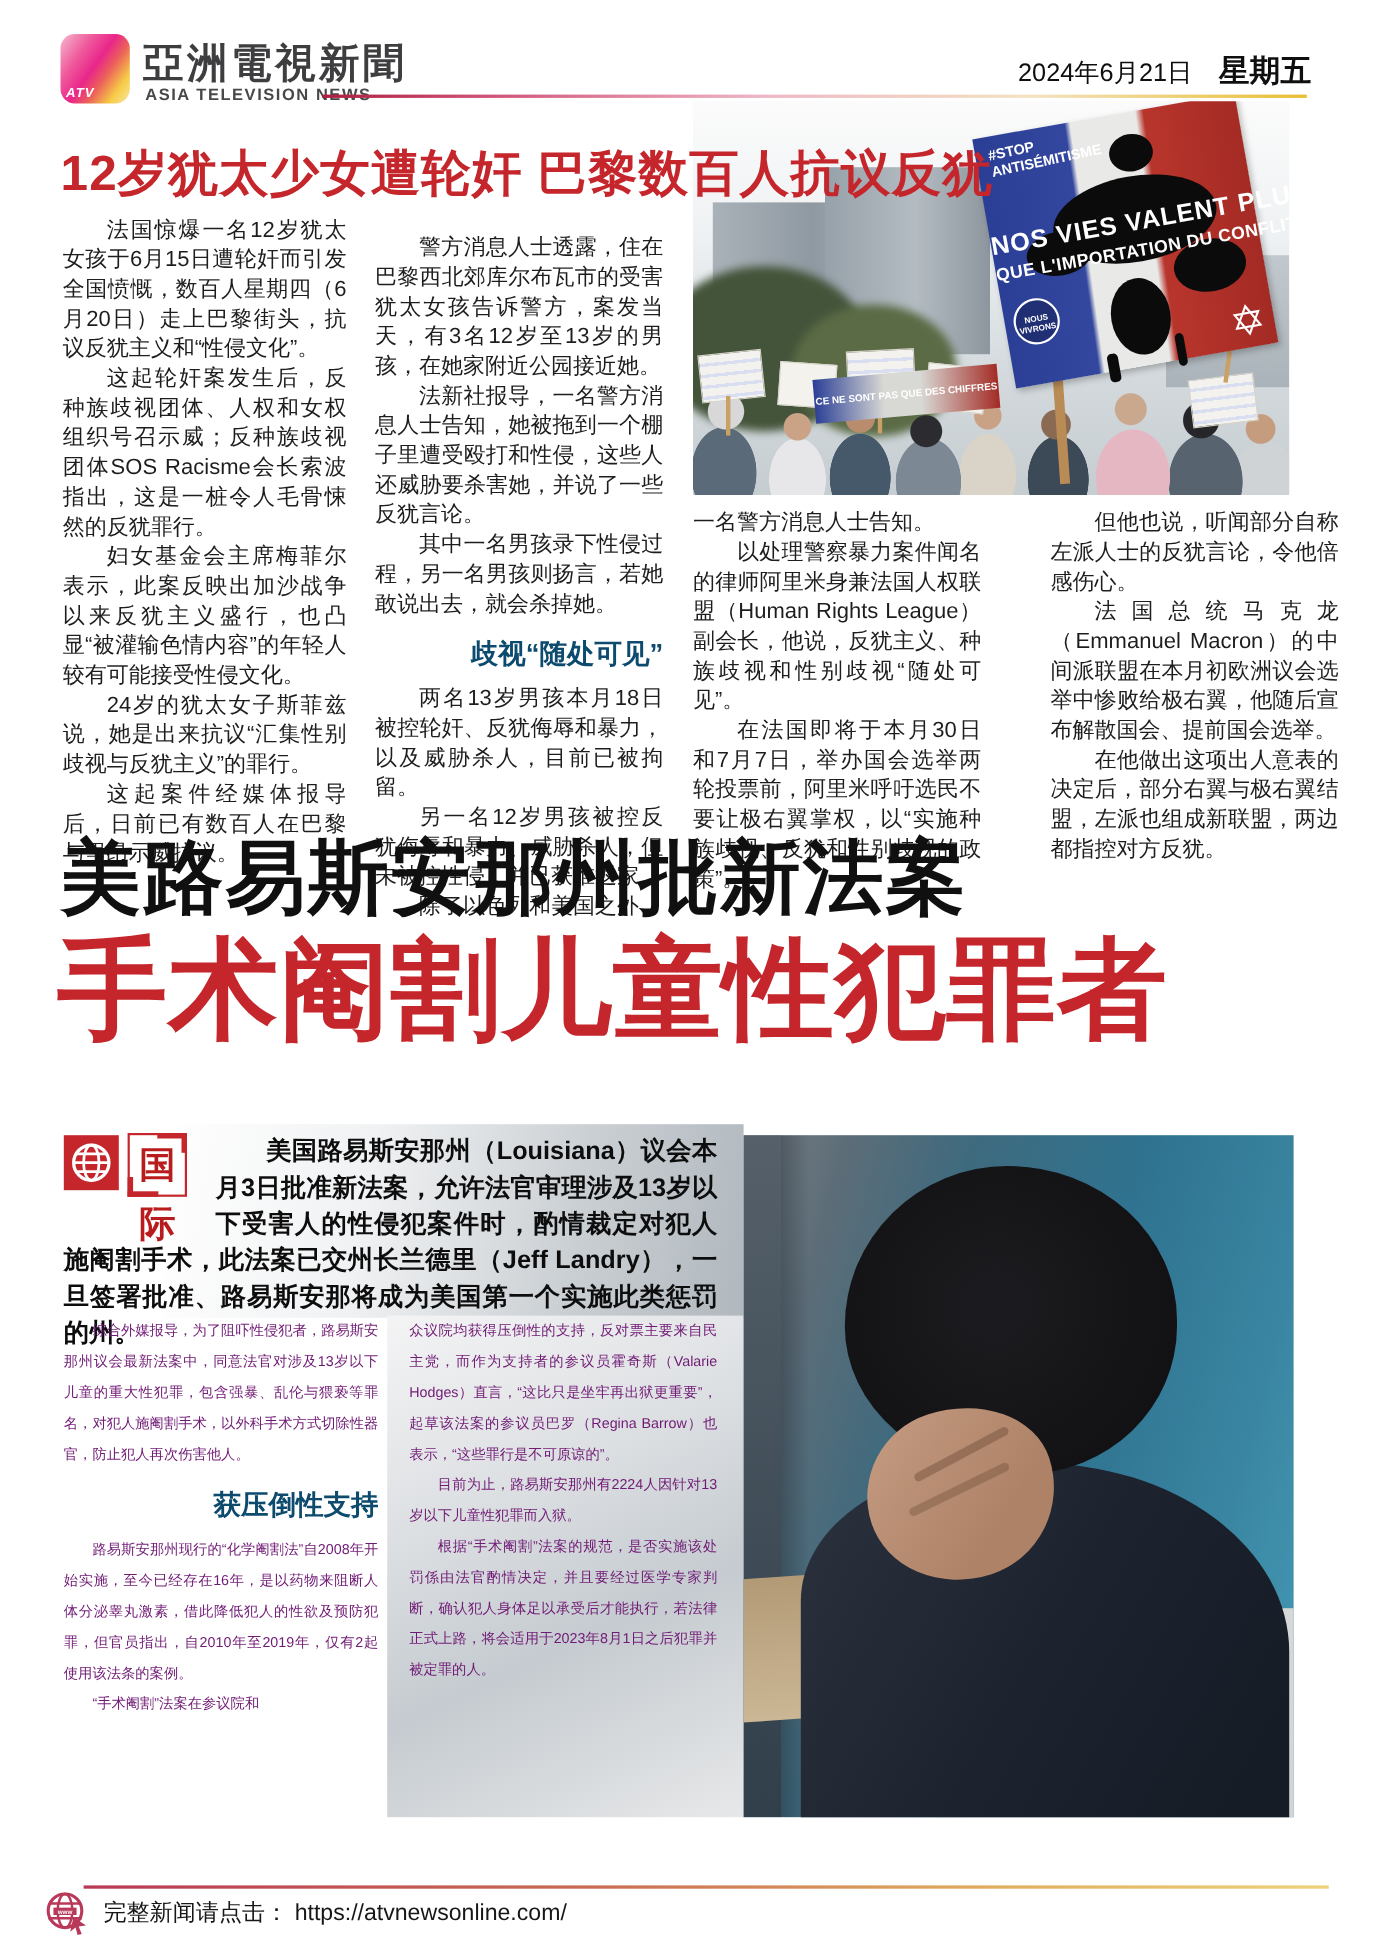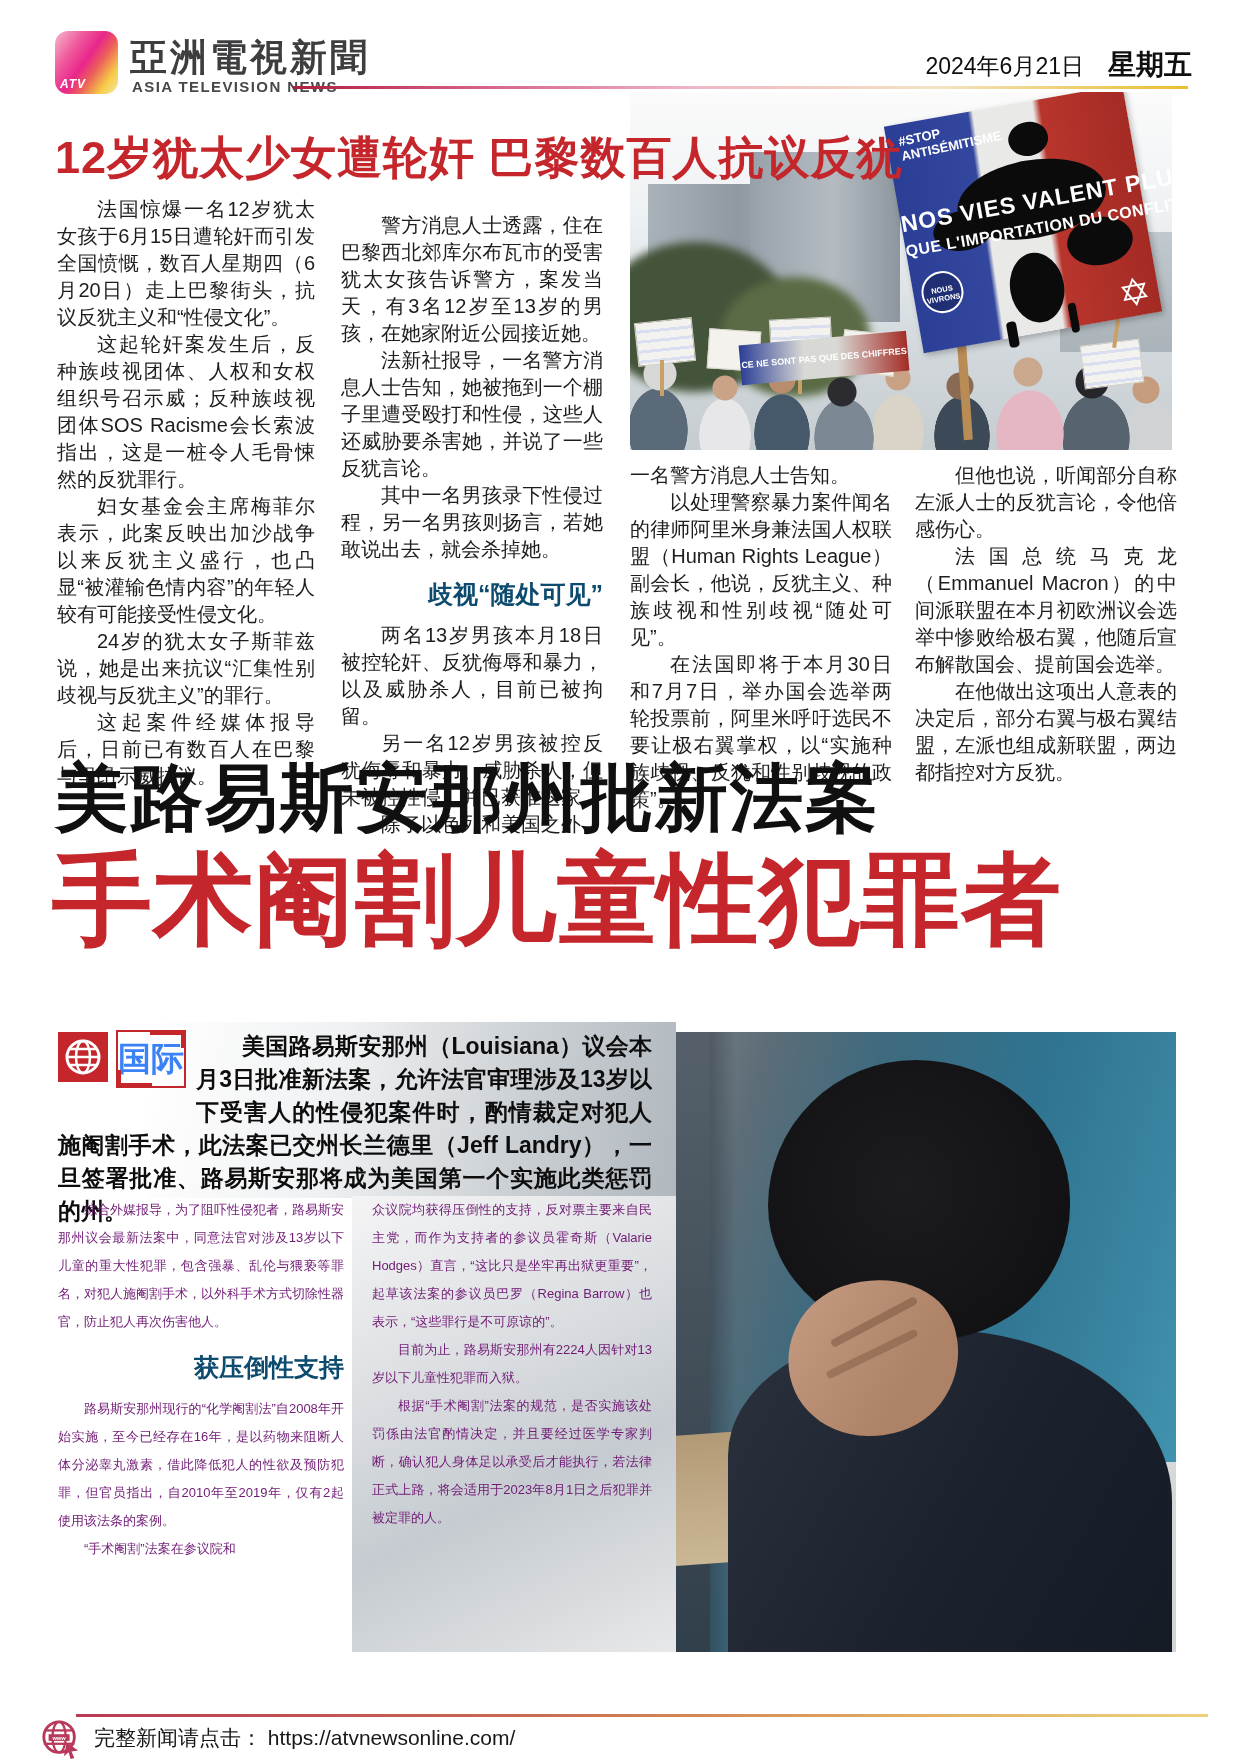--- a/index.html
+++ b/index.html
@@ -19,21 +19,21 @@
         background:linear-gradient(90deg,#ad1f3f,#d2577c 18%,#eeb7c6 45%,#f3e3c2 72%,#e9be2e 100%);}
 
   
   .h1red{left:55px;top:128px;font-size:45px;font-weight:900;color:#c4262b;letter-spacing:1px;z-index:6;white-space:nowrap;}
   .bodycol p{margin:0;text-indent:2em;text-align:justify;font-size:20px;line-height:27px;color:#1d1d1d;}
   .bodycol p.noindent{text-indent:0;}
   .subhead{text-align:right;font-size:25px;font-weight:bold;color:#0c4a6e;margin:15px 0 11px;text-indent:0;}
   .c1{left:57px;top:196px;width:258px;}
   .c2{left:341px;top:196px;width:262px;margin-top:16px;}
   .c3{left:630px;top:462px;width:262px;}
-  .c4{left:915px;top:462px;width:262px;}
+  .c4{left:955px;top:462px;width:262px;}
 
   
   .photo1{left:630px;top:92px;width:542px;height:358px;overflow:hidden;z-index:1;
         background:linear-gradient(180deg,#fbfbfb 0%,#eef1f3 35%,#d3d9dd 70%,#c6cdd1 100%);}
   .bld1{left:18px;top:92px;width:150px;height:150px;background:linear-gradient(90deg,#aab2b9,#8f99a1 60%,#a3abb2);}
   .bld2{left:120px;top:60px;width:150px;height:170px;background:linear-gradient(90deg,#97a1a9,#b4bcc2 55%,#8d969e);}
   .bld3{left:430px;top:140px;width:112px;height:120px;background:linear-gradient(180deg,#c2c9ce,#aab3b9);}
   .tree1{left:-30px;top:150px;width:190px;height:150px;border-radius:50%;background:#44543a;filter:blur(4px);}
   .tree2{left:90px;top:185px;width:150px;height:120px;border-radius:50%;background:#5a6b45;filter:blur(4px);}
   .crowd{left:0;top:246px;width:542px;height:112px;
@@ -74,22 +74,22 @@
         color:#fff;font-size:9px;font-weight:bold;text-align:center;line-height:40px;white-space:nowrap;overflow:hidden;}
   .stick-main{left:330px;top:238px;width:9px;height:110px;background:#b98c55;transform:rotate(-4deg);z-index:1;}
 
   
   .kicker{left:55px;top:750px;font-size:73px;font-weight:900;color:#101010;letter-spacing:2px;white-space:nowrap;}
   .mainhead{left:52px;top:834px;font-size:100px;font-weight:900;color:#c4262b;letter-spacing:1px;white-space:nowrap;}
   .introwrap{left:58px;top:1030px;width:594px;font-size:23px;line-height:33px;font-weight:bold;color:#0d0d0d;text-align:justify;z-index:4;}
   .introwrap p{margin:0;text-indent:2em;}
   .badgebox{float:left;width:128px;height:70px;margin:2px 10px 0 0;}
   .gsq{position:absolute;left:0;top:2px;width:50px;height:50px;background:#c5262c;}
-  .gjframe{position:absolute;left:58px;top:0;width:70px;height:58px;border:2px solid #c5262c;box-sizing:border-box;
-        color:#3b82f6;font-size:33px;font-weight:900;text-align:left;line-height:54px;letter-spacing:0;}
+  .gjframe{position:absolute;left:58px;top:0;width:54px;height:58px;border:2px solid #c5262c;box-sizing:border-box;
+        color:#b91c1c;font-size:33px;font-weight:900;text-align:center;line-height:54px;letter-spacing:0;}
   .gjframe:before{content:"";position:absolute;right:-2px;top:-2px;width:55%;height:34%;border-top:5px solid #c5262c;border-right:5px solid #c5262c;box-sizing:border-box;}
   .gjframe:after{content:"";position:absolute;left:-2px;bottom:-2px;width:55%;height:34%;border-bottom:5px solid #c5262c;border-left:5px solid #c5262c;box-sizing:border-box;}
   .a2col p{margin:0;text-indent:2em;text-align:justify;font-size:13px;line-height:28px;color:#701a75;}
   .a2col p.noindent{text-indent:0;}
   .a2c1{left:58px;top:1196px;width:286px;z-index:4;}
   .a2c2{left:372px;top:1196px;width:280px;z-index:4;}
   .silver1{left:150px;top:1022px;width:526px;height:176px;z-index:0;
         background:linear-gradient(100deg,rgba(255,255,255,0) 0%,rgba(186,193,199,0.22) 35%,rgba(150,160,168,0.5) 70%,rgba(128,140,149,0.62) 100%);}
   .silver2{left:352px;top:1196px;width:324px;height:456px;z-index:0;
         background:linear-gradient(155deg,#f4f4f5 0%,#dcdfe2 35%,#c5cbd0 62%,#e7e8e9 100%);}

